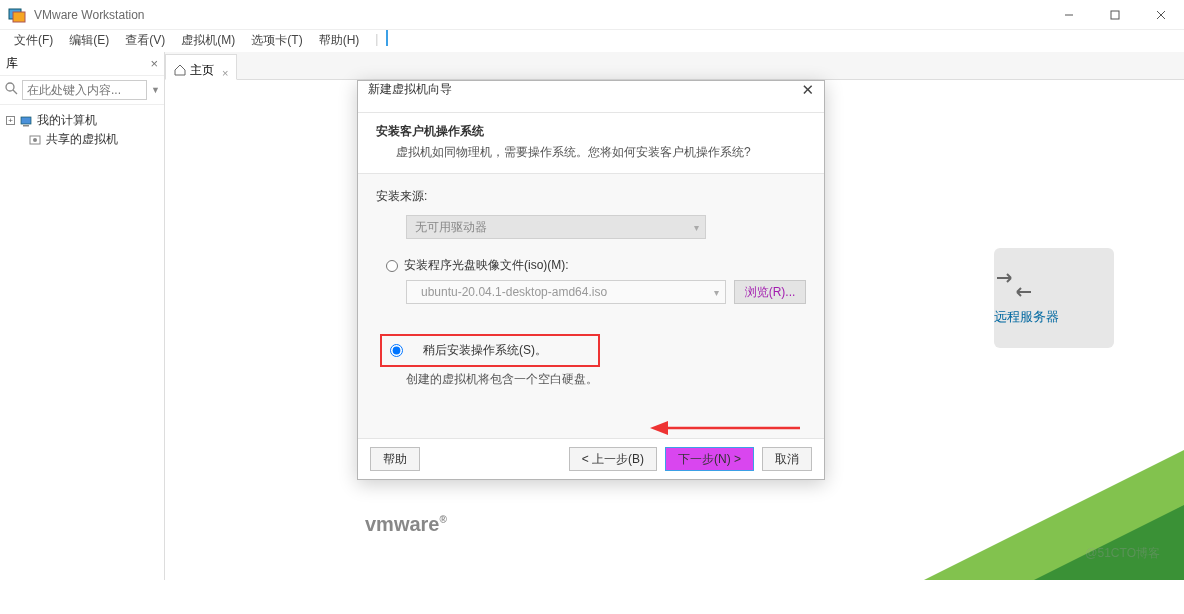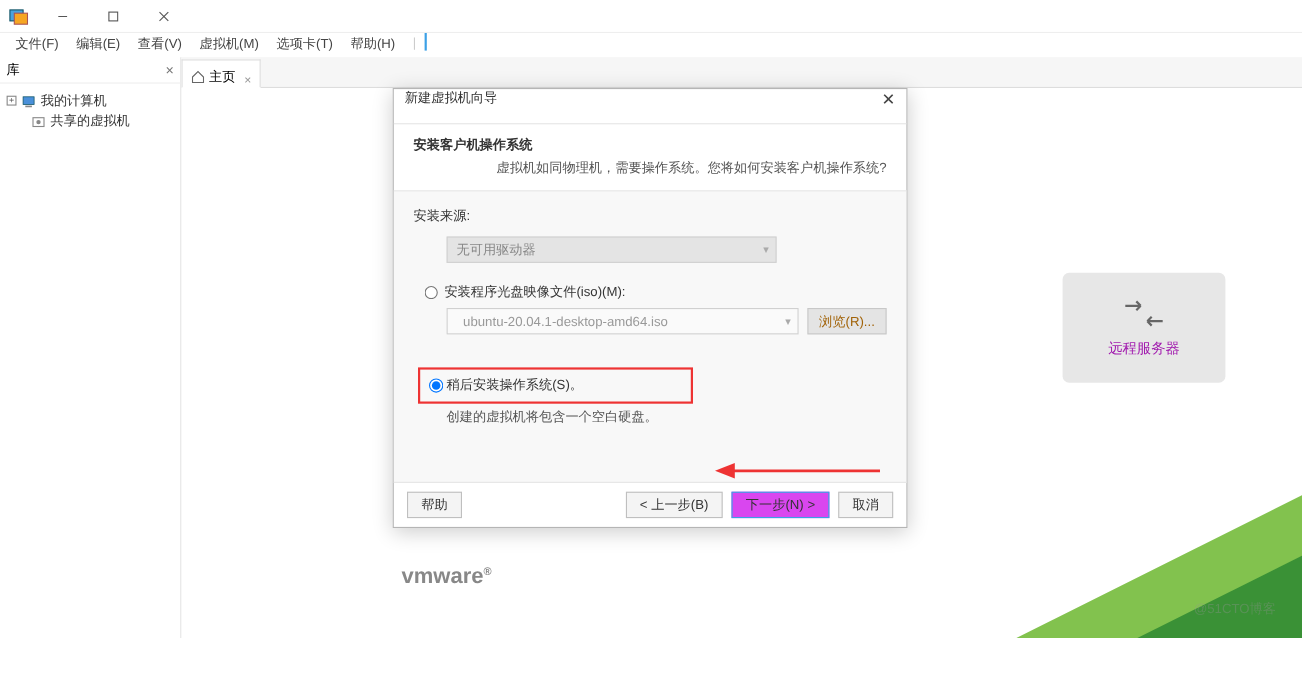--- a/index.html
+++ b/index.html
@@ -31,50 +31,50 @@
 .sidebar .tree .icn { width:14px; height:14px; }
 
 
 .content { flex:1; position:relative; background:#fff; }
 .tabbar { height: 28px; display:flex; align-items:flex-end; border-bottom:1px solid #ddd; background:#f6f6f6;}
 .tabbar .tab { background:#fff; border:1px solid #ddd; border-bottom:1px solid #fff; margin-bottom:-1px; height:26px; display:flex; align-items:flex-end; padding:0 8px; font-size:12px; gap:4px;}
 .tabbar .tab .x { color:#999; font-size:11px; margin-left:4px;}
 .contentbody { position:relative; height:calc(100% - 28px); overflow:hidden;}
 
 
-.card { position:absolute; top:168px; right:70px; width:148px; height:100px; background:#e7e7e7; border-radius:6px; display:flex; flex-direction:column; align-items:center; justify-content:center; gap:8px; color:#a21caf; font-size:13px;}
+.card { position:absolute; top:168px; right:70px; width:120px; height:100px; background:#e7e7e7; border-radius:6px; display:flex; flex-direction:column; justify-content:center; gap:8px; color:#0369a1; font-size:13px;}
 .card svg { width:40px; height:30px; color:#666;}
 
 
 .vmwarelogo { position:absolute; left:200px; bottom:44px; font-size:20px; color:#888; letter-spacing:0px; font-weight:600;}
 .vmwarelogo sup { font-size:10px; }
 
 
 .tri1 { position:absolute; right:0; bottom:0; width:0; height:0; border-right:260px solid #7bbf44; border-top:130px solid transparent; opacity:.95;}
 .tri2 { position:absolute; right:0; bottom:0; width:0; height:0; border-right:150px solid #3a9136; border-top:75px solid transparent; }
 
 
 .dialog { position:absolute; left:357px; top:80px; width:468px; background:#fff; border:1px solid #b5b5b5; box-shadow:0 4px 18px rgba(0,0,0,.2); font-size:12px; color:#333; }
 .dialog .dtitle { height:32px; display:flex; justify-content:space-between; padding:0 10px; border-bottom:1px solid #e5e5e5;}
 .dialog .dtitle .x { font-size:15px; color:#444; cursor:default;}
 .dialog .dhead { padding:10px 18px 12px; }
 .dialog .dhead .h1 { font-weight:600; font-size:12px; margin-bottom:4px;}
-.dialog .dhead .h2 { font-size:12px; padding-left:20px; color:#555;text-align:right;}
+.dialog .dhead .h2 { font-size:12px; padding-left:20px; color:#555;}
 .dialog .dbody { background:#f8f8f8; border-top:1px solid #e5e5e5; border-bottom:1px solid #e5e5e5; padding:14px 18px 50px;}
 .dialog .grouplabel { margin-bottom:10px; color:#333;}
 .dialog .opt { display:flex; align-items:center; gap:6px; margin:6px 0 6px 10px;}
 .dialog .opt input[type=radio]{ width:12px; height:12px; }
 .dialog .opt.disabled { color:#a9a9a9; }
 .dialog .selectbox { margin:6px 0 18px 30px; width:300px; height:24px; background:#e4e4e4; border:1px solid #d0d0d0; display:flex; align-items:center; padding:0 8px; color:#888; font-size:12px; position:relative;}
 .dialog .selectbox .chev { position:absolute; right:6px; color:#aaa; font-size:10px;}
 .dialog .isorow { display:flex; gap:8px; margin:6px 0 4px 30px; align-items:center;}
 .dialog .isoinput { flex:1; height:24px; border:1px solid #d0d0d0; background:#fafafa; color:#999; padding:0 14px; font-size:12px; position:relative; display:flex; align-items:center;}
 .dialog .isoinput .chev { position:absolute; right:6px; color:#aaa; font-size:10px;}
-.dialog .browsebtn { width:72px; height:24px; background:#e4e4e4; border:1px solid #c8c8c8; color:#a16207; font-size:12px;}
-.dialog .hl { border:2px solid #e33; padding:6px 8px; margin:30px 0 4px 4px; width:250px; display:flex; align-items:center; gap:3px;}
+.dialog .browsebtn { width:72px; height:24px; background:#e4e4e4; border:1px solid #c8c8c8; color:#a21caf; font-size:12px;}
+.dialog .hl { border:2px solid #e33; padding:6px 8px; margin:30px 0 4px 4px; width:220px; display:flex; align-items:center; gap:20px;}
 .dialog .subnote { margin-left:30px; color:#555; }
 .dialog .dfoot { height:40px; display:flex; align-items:center; justify-content:space-between; gap:8px; padding:0 12px;}
 .dialog .dfoot .btn { height:24px; padding:0 12px; border:1px solid #bfbfbf; background:#f4f4f4; font-size:12px; color:#333; cursor:default;}
 .dialog .dfoot .btn.help { margin-right:auto; }
 .dialog .dfoot .btn.primary { border-color:#3ca0e6; background:#d946ef;}
 
 
 .arrow { position:absolute; left:650px; top:413px; }
 .arrow svg { width:150px; height:30px; }
 
@@ -83,20 +83,21 @@
 </head>
 <body>
 
 <div class="titlebar">
   <span class="logo">
     <svg viewBox="0 0 18 18">
         <rect x="1" y="3" width="12" height="10" fill="#4aa3df" stroke="#156" stroke-width="1"></rect>
         <rect x="5" y="6" width="12" height="10" fill="#f6a623" stroke="#a55" stroke-width="1"></rect>
       </svg>
   </span>
+  <span class="title">VMware Workstation</span>
   <div class="winbtn">
       <svg width="10" height="10">
         <line x1="1" y1="5" x2="9" y2="5" stroke="#555" stroke-width="1"></line>
       </svg>
     </div>
   <div class="winbtn">
       <svg width="10" height="10">
         <rect x="1" y="1" width="8" height="8" fill="none" stroke="#555" stroke-width="1"></rect>
       </svg>
     </div>
@@ -169,20 +170,28 @@
       </svg></span>
 </div>
 
 <div class="mainwrap">
 
   <div class="sidebar">
     <div class="shead">
       <span>库</span>
       <span class="x">×</span>
     </div>
+    <div class="searchrow">
+      <span><svg width="14" height="14" viewBox="0 0 14 14">
+            <circle cx="6" cy="6" r="4" fill="none" stroke="#888" stroke-width="1.3"></circle>
+            <line x1="9" y1="9" x2="13" y2="13" stroke="#888" stroke-width="1.3"></line>
+          </svg></span>
+      <input type="text" placeholder="在此处键入内容..." style="">
+      <span style="font-size:9px;color:#888;">▼</span>
+    </div>
     <div class="tree">
       <div class="treeitem">
         <span class="exp">+</span>
         <span class="icn"><svg viewBox="0 0 14 14">
               <rect x="2" y="3" width="10" height="7" fill="#4a90d9" stroke="#156" stroke-width="0.7"></rect>
               <rect x="4" y="11" width="6" height="1.5" fill="#888"></rect>
             </svg></span>
         <span>我的计算机</span>
       </div>
       <div class="treeitem child">

